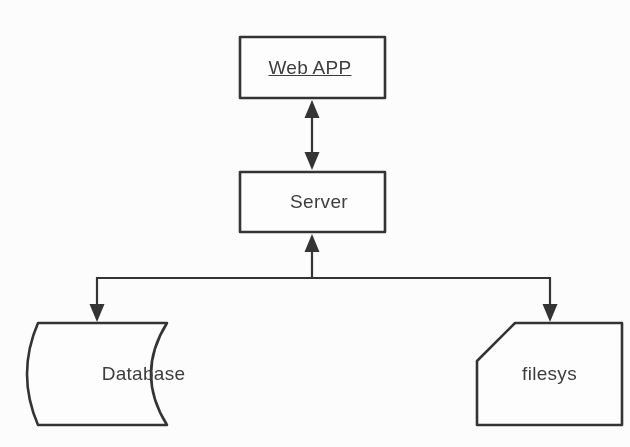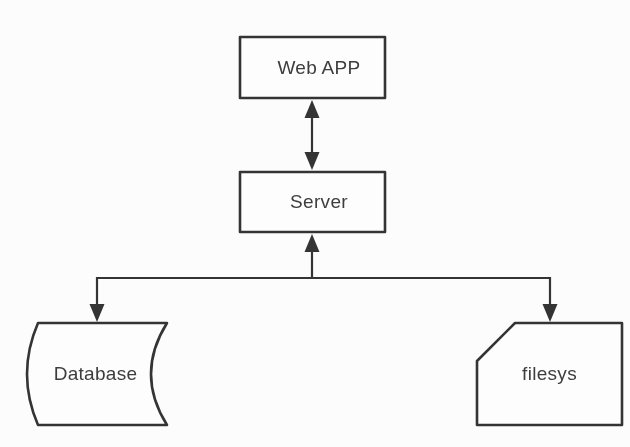--- a/index.html
+++ b/index.html
@@ -73,21 +73,21 @@
 
     <rect class="shape" x="240" y="37" width="145" height="61"></rect>
 
     <rect class="shape" x="240" y="172" width="145" height="60"></rect>
 
     <path class="shape" d="M 38,323 L 167,323 Q 135,374 167,425 L 38,425 Q 16,374 38,323 Z"></path>
 
     <path class="shape" d="M 515,323 L 622,323 L 622,425 L 477,425 L 477,361 Z"></path>
   </svg>
 
-  <div class="node-label" style="left:237px; top:37px; width:164px; height:61px;">Web APP</div>
+  <div class="node-label" style="left:228px; top:37px; width:164px; height:61px;text-decoration:underline;">Web APP</div>
 
   <div class="node-label" style="left:240px; top:172px; width:158px; height:60px;">Server</div>
 
-  <div class="node-label" style="left:28px; top:323px; width:135px; height:102px;">Database</div>
+  <div class="node-label" style="left:28px; top:323px; width:135px; height:102px;padding-left:48px;">Database</div>
 
   <div class="node-label" style="left:477px; top:323px; width:145px; height:102px;">filesys</div>
 
 </div>
 
 </body></html>

